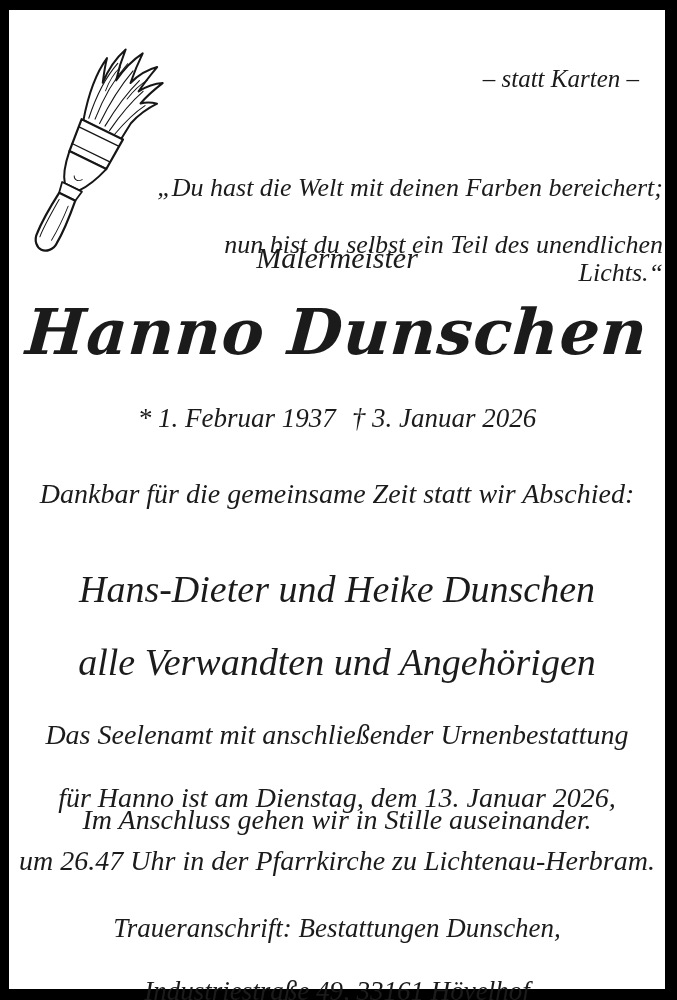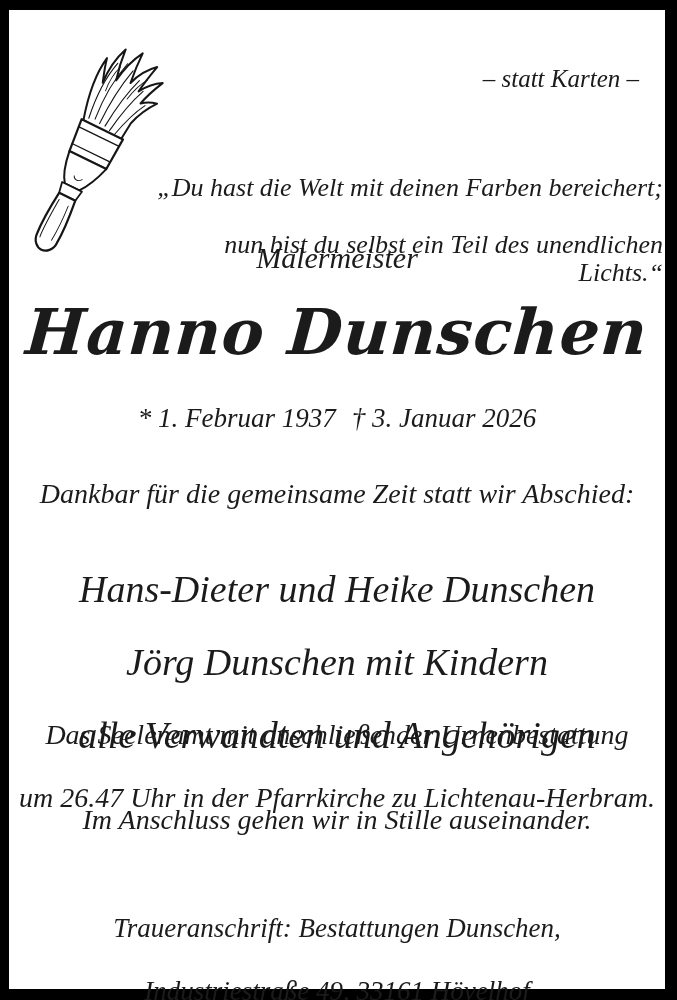--- a/index.html
+++ b/index.html
@@ -87,26 +87,26 @@
 
     <div class="blk dates">
       <span>* 1. Februar 1937</span>
       <span>† 3. Januar 2026</span>
     </div>
 
     <div class="blk farewell">Dankbar für die gemeinsame Zeit statt wir Abschied:</div>
 
     <div class="blk mourners">
       <div>Hans-Dieter und Heike Dunschen</div>
-      <div>Jörg Dunschen mit Kindern</div>
       <div>alle Verwandten und Angehörigen</div>
     </div>
 
     <div class="blk service">
       <div>Das Seelenamt mit anschließender Urnenbestattung</div>
+      <div>für Hanno ist am Dienstag, dem 13. Januar 2026,</div>
       <div>um 26.47 Uhr in der Pfarrkirche zu Lichtenau-Herbram.</div>
     </div>
 
     <div class="blk closing">Im Anschluss gehen wir in Stille auseinander.</div>
 
     <div class="blk address">
       <div>Traueranschrift: Bestattungen Dunschen,</div>
       <div>Industriestraße 49, 33161 Hövelhof</div>
       
     </div>

